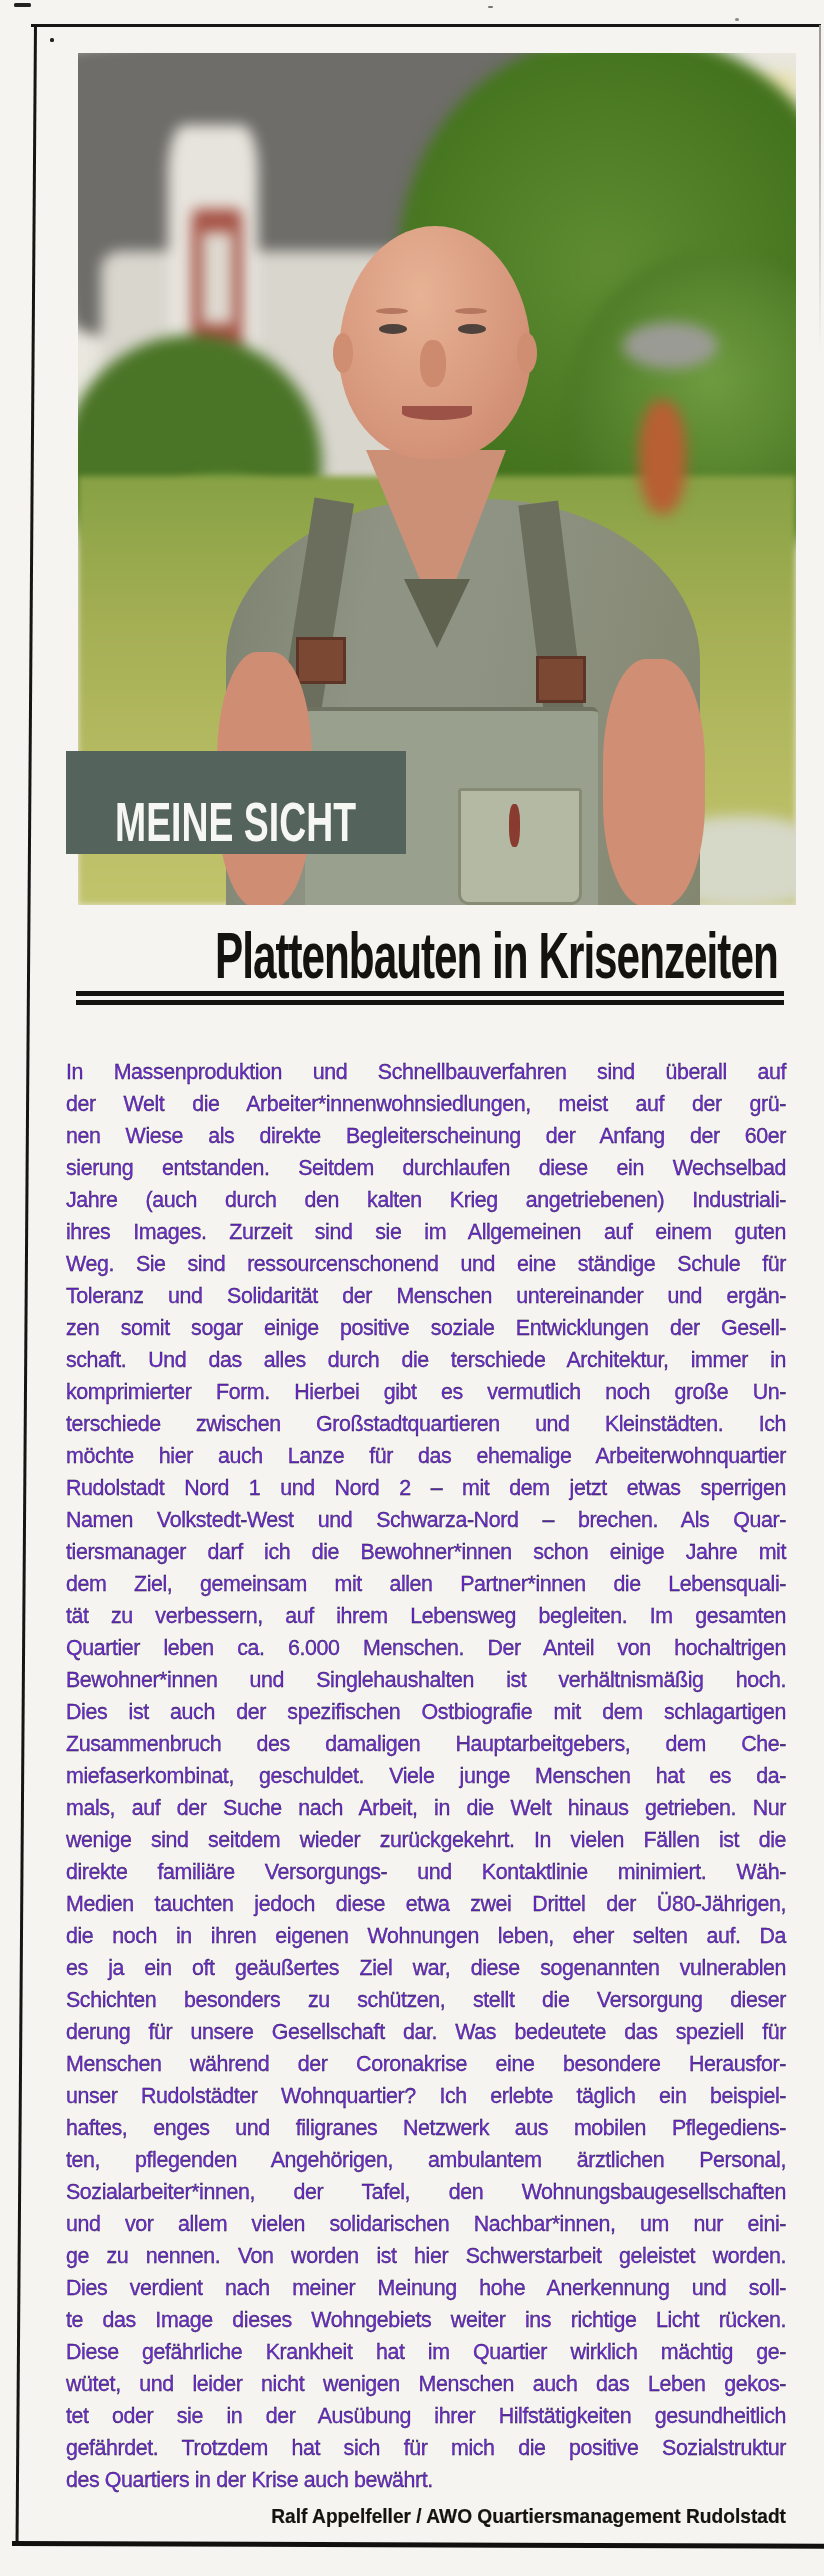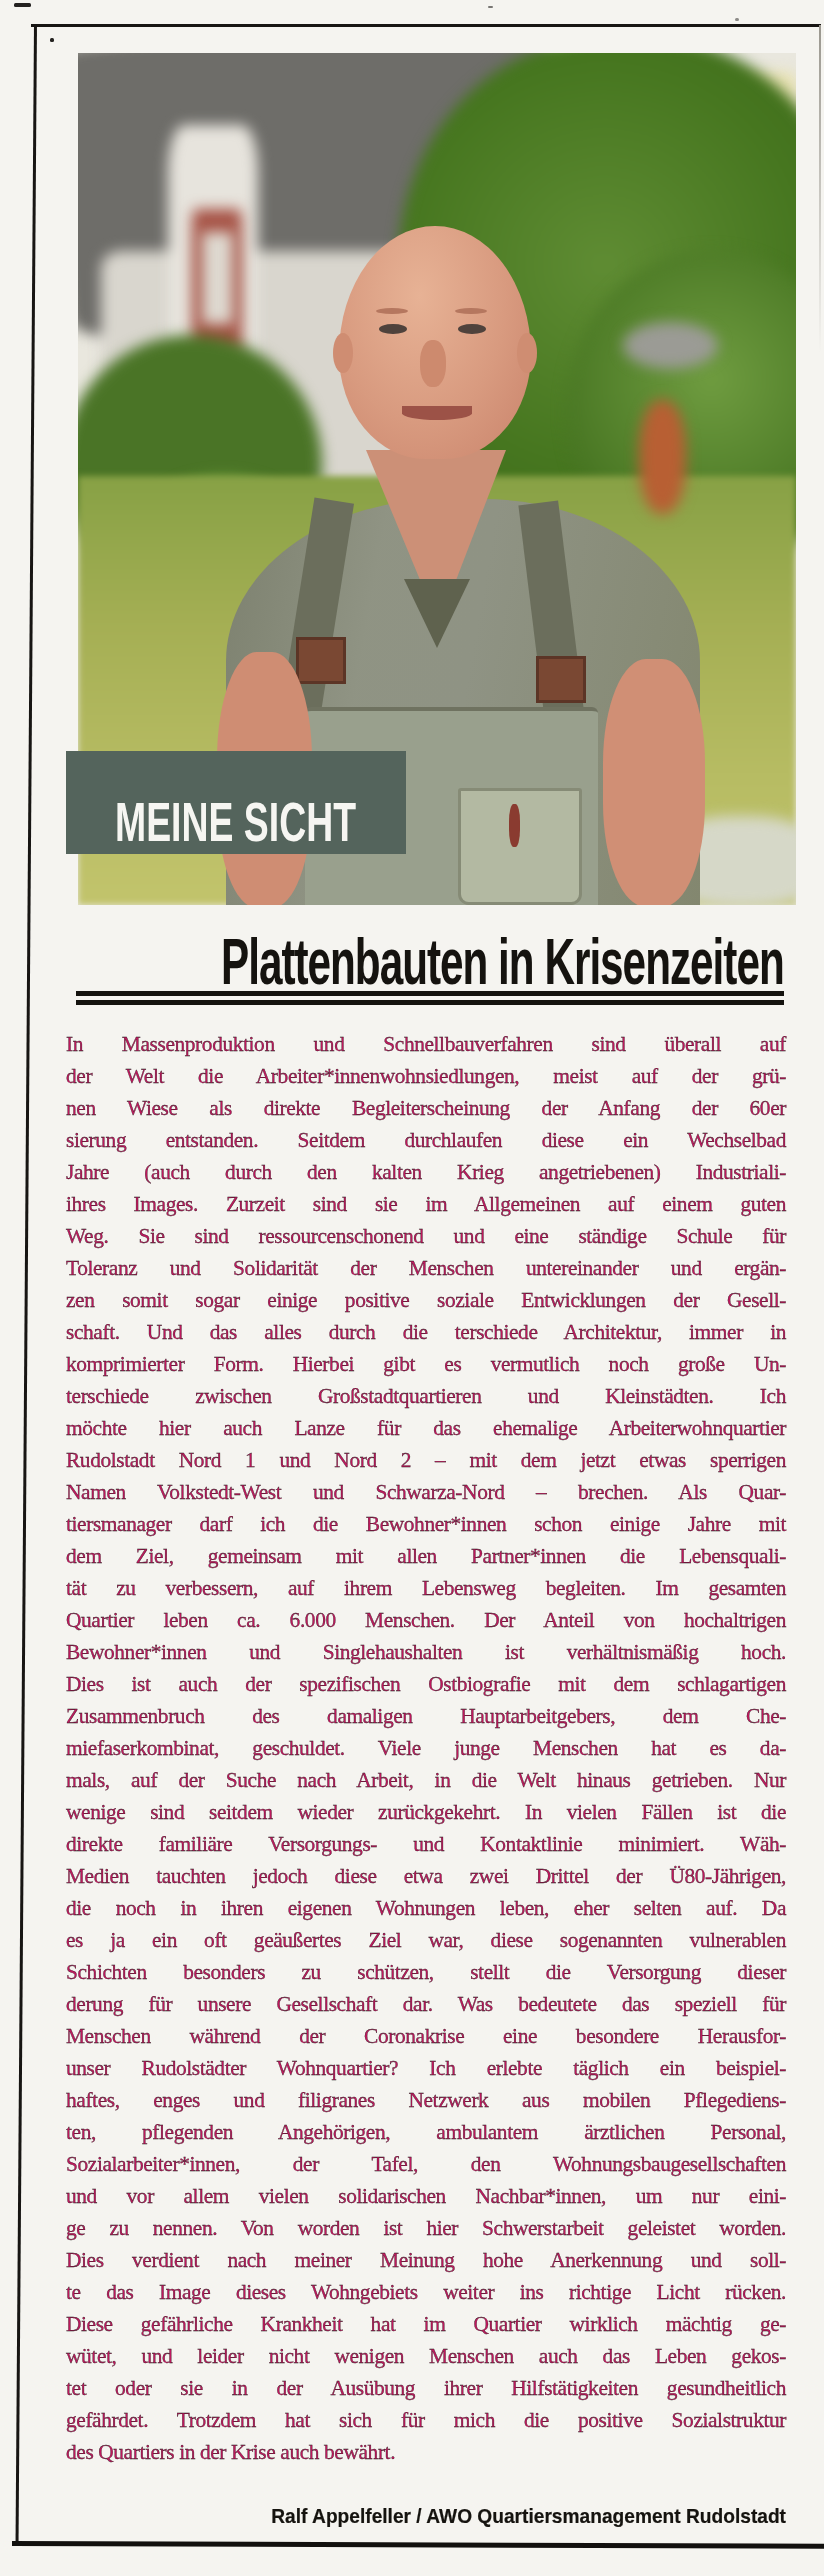--- a/index.html
+++ b/index.html
@@ -70,29 +70,29 @@
   .brow{position:absolute;top:82px;width:32px;height:6.1px;background:#b5775f;border-radius:50%;}
   .brow.le{left:37px;} .brow.re{left:116px;}
   .nose{position:absolute;left:81px;top:114px;width:26px;height:47px;background:#cd8a6e;border-radius:45%;}
   .mouth{position:absolute;left:63px;top:180px;width:70px;height:13.7px;background:#9c5247;border-radius:0 0 50% 50%;}
   
   #kicker{position:absolute;left:34px;top:751px;width:340px;height:103px;background:#54645c;
         display:flex;align-items:flex-end;z-index:5;margin-left:32px;}
   #kicker span{display:inline-block;font-weight:bold;font-size:55px;color:#f6f6f2;
         transform:scaleX(0.68);transform-origin:left center;margin-left:49px;letter-spacing:0;white-space:nowrap;}
   
-  #headline{position:absolute;left:66px;top:918px;width:720px;text-align:center;margin:10px;}
+  #headline{position:absolute;left:66px;top:918px;width:720px;text-align:center;margin:4px;}
   #headline span{display:inline-block;font-weight:bold;font-size:64px;line-height:69px;color:#15130f;
         letter-spacing:-1.5px;transform:scaleX(0.66);transform-origin:center;white-space:nowrap;}
   
   #rules{position:absolute;left:76px;top:991px;width:708px;}
   #rules .rule{height:4.6px;background:#15130f;margin-bottom:4.6px;}
   
-  #body-text{position:absolute;left:66px;top:1028px;width:720px;color:#be185d;
-        font-size:21.4px;line-height:32px;letter-spacing:-0.4px;font-family:Liberation Serif, serif;-webkit-text-stroke:0.3px #191917;}
+  #body-text{position:absolute;left:66px;top:1056px;width:720px;color:#6d28d9;
+        font-size:21.4px;line-height:32px;letter-spacing:-0.4px;-webkit-text-stroke:0.3px #191917;}
   #body-text .line{text-align:justify;text-align-last:justify;white-space:nowrap;}
   #body-text .line-last{text-align-last:left;}
   
   #byline{position:absolute;left:66px;top:2504px;width:720px;text-align:right;
         font-weight:bold;font-size:20.6px;color:#15130f;transform:scaleX(0.93);transform-origin:right center;
         -webkit-text-stroke:0.2px #15130f;}
 </style>
 </head>
 <body>
 

